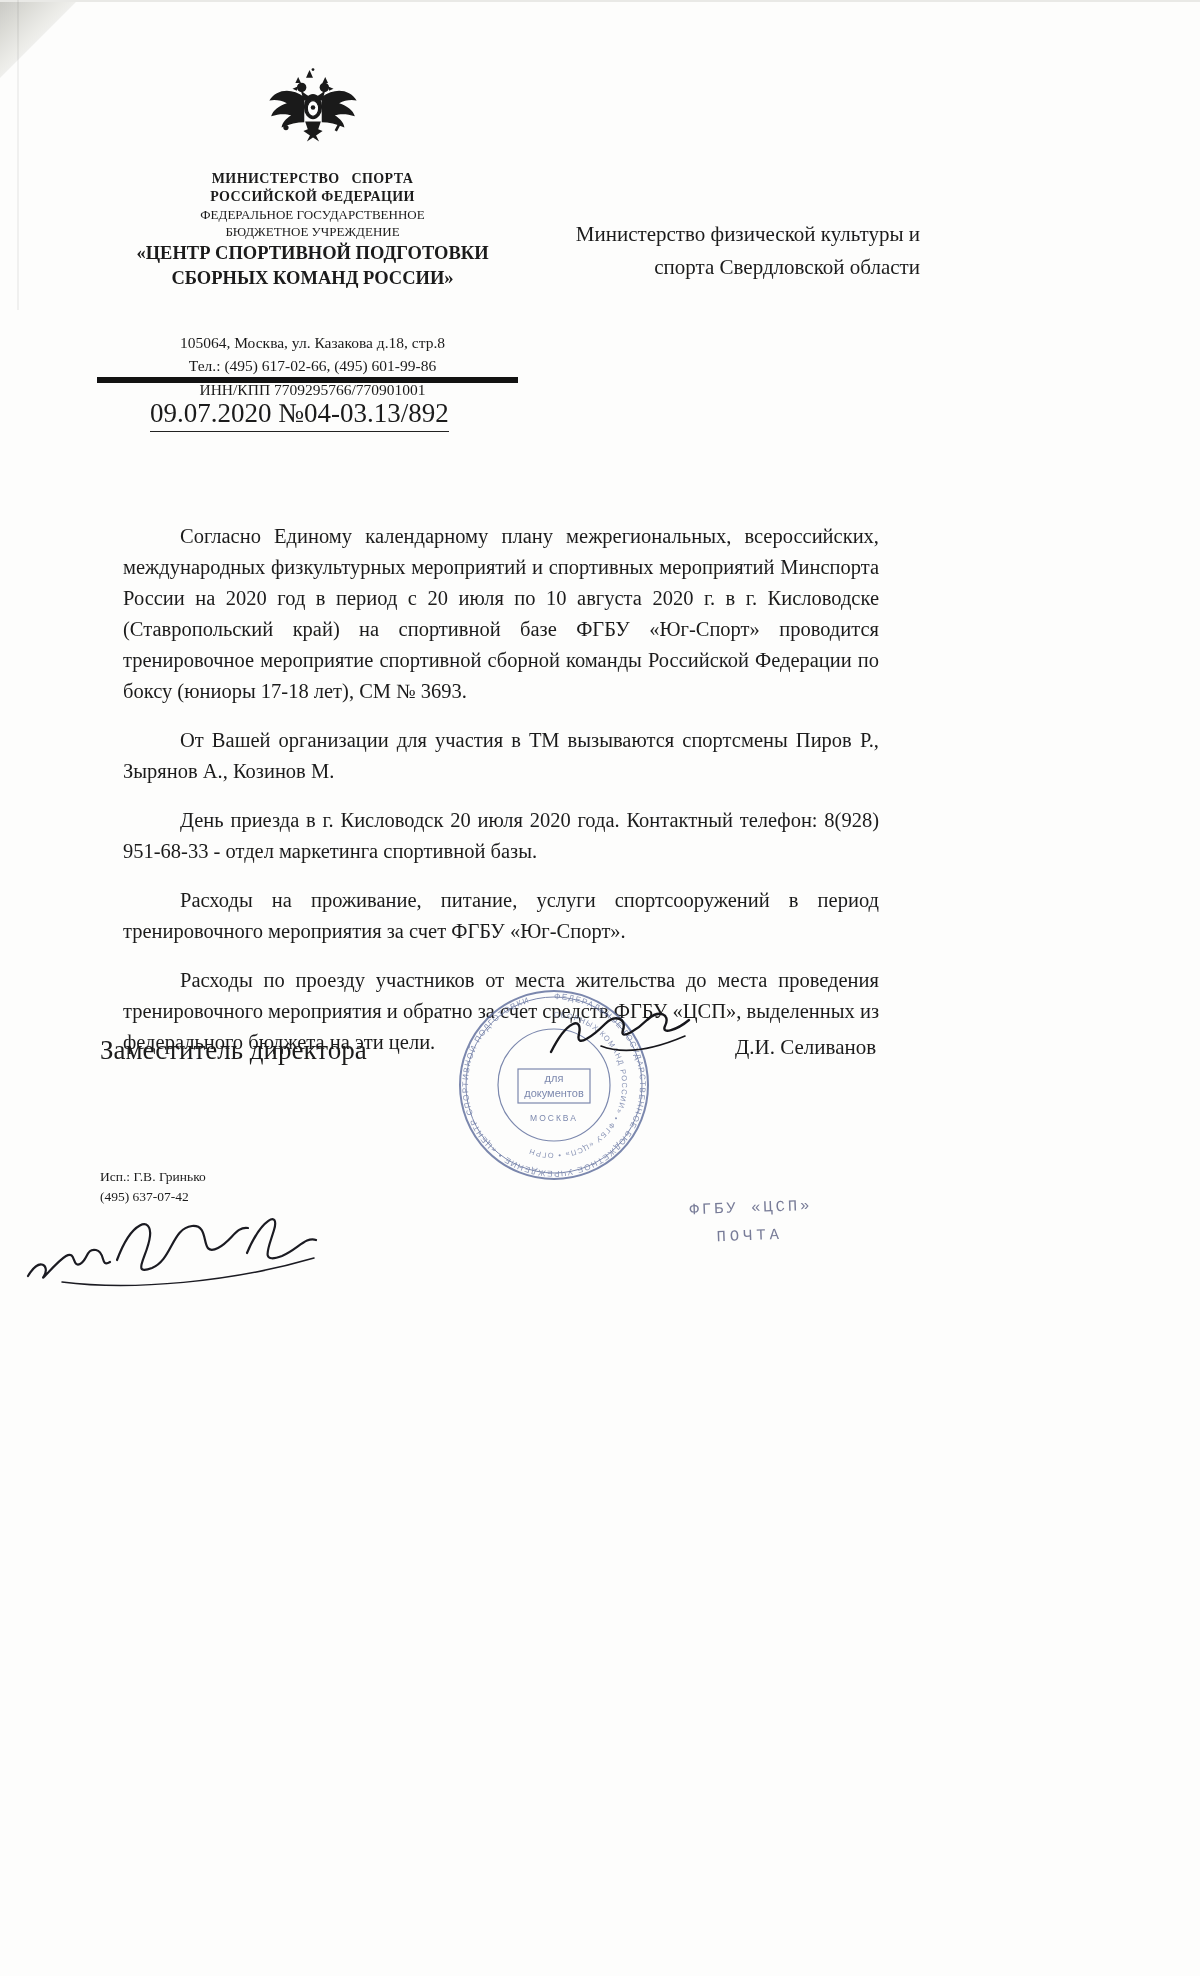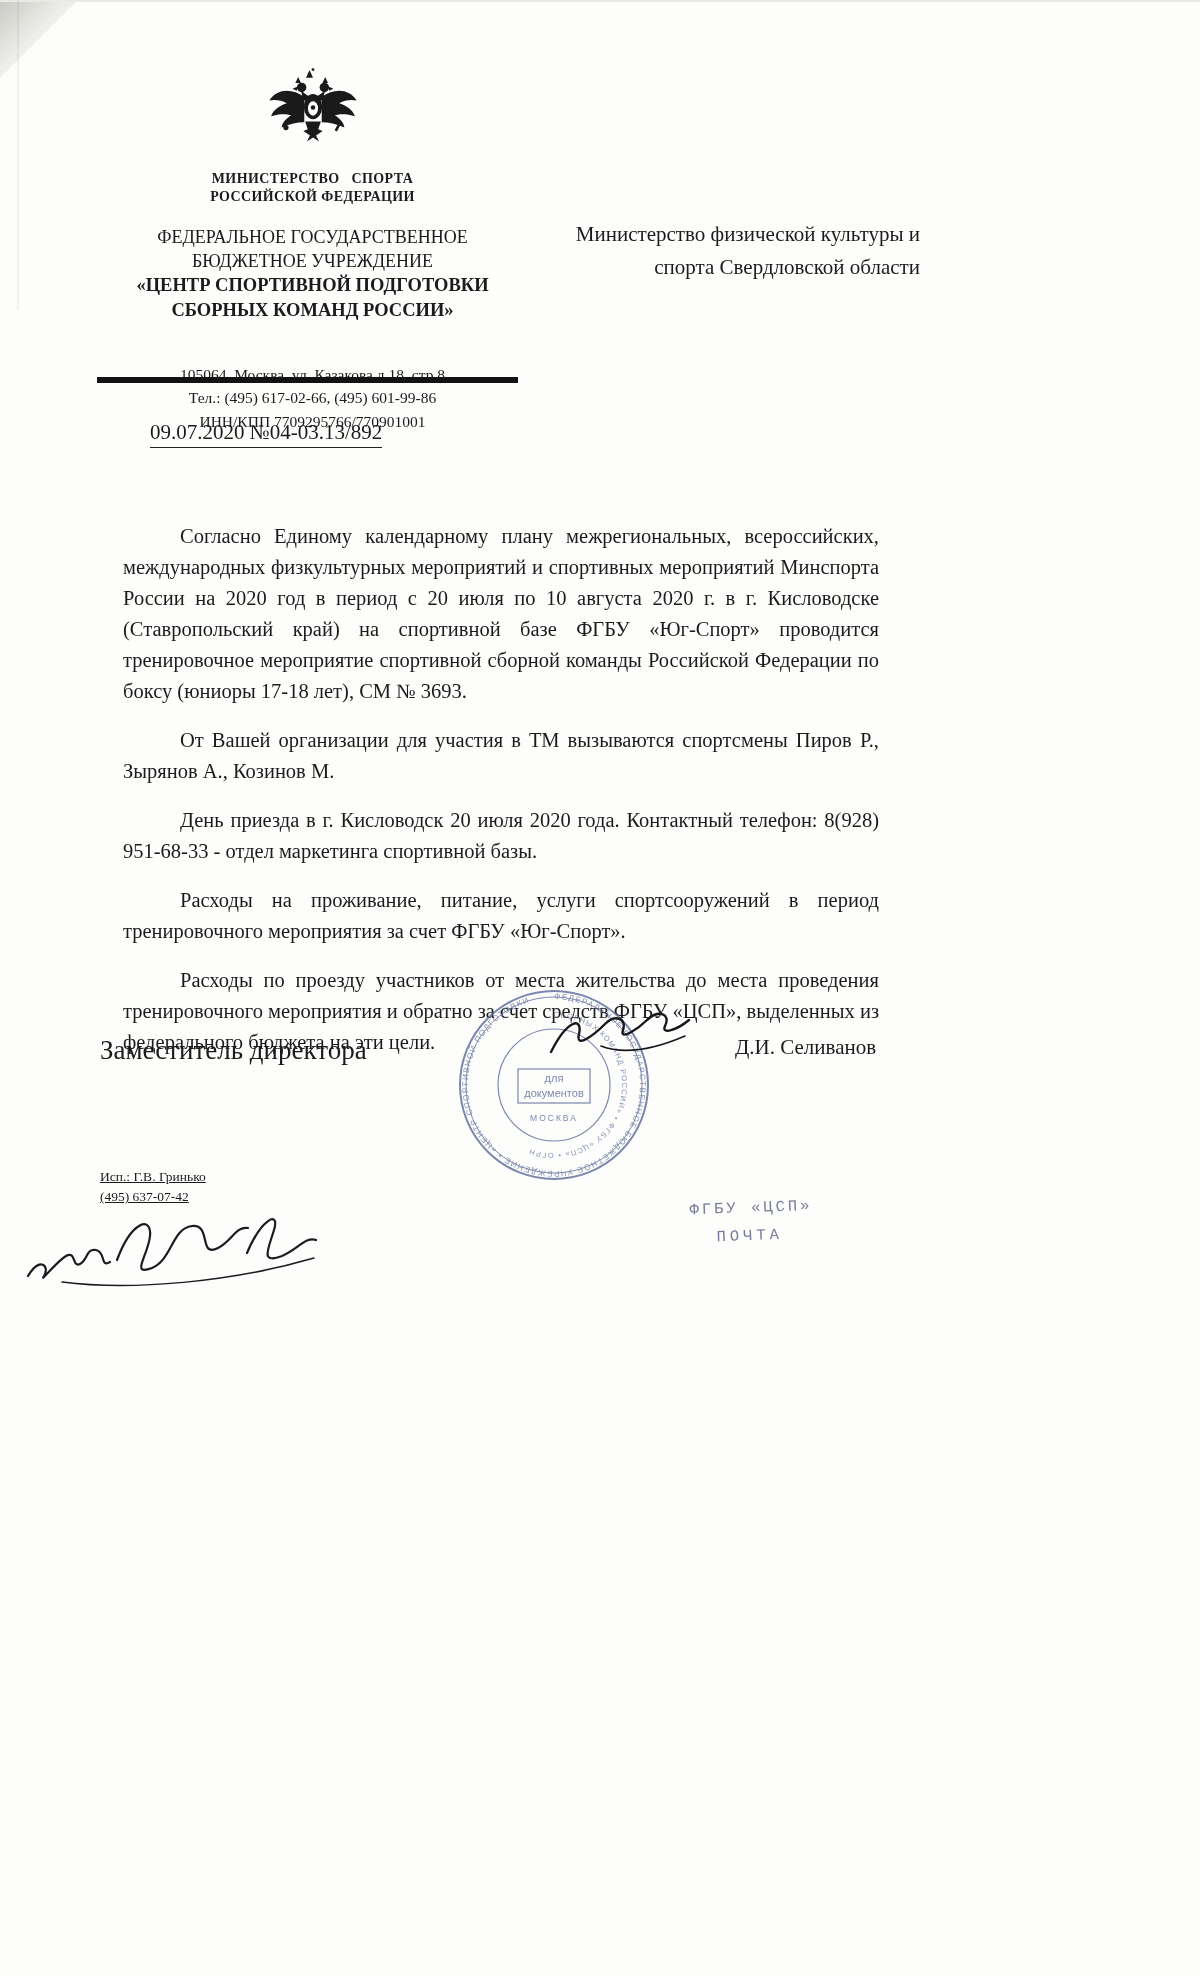--- a/index.html
+++ b/index.html
@@ -31,53 +31,53 @@
   .header-left {
     position: absolute; left: 95px; top: 66px; width: 435px;
     text-align: center;
   }
   .coat-of-arms { display: inline-block; margin-bottom: 10px; }
   .ministry-name {
     font-weight: bold; font-size: 14px; line-height: 1.3;
     letter-spacing: 0.4px;
   }
   .ministry-name .word-spaced { word-spacing: 8px; }
-  .org-type { margin-top: 20px; font-size: 18px; line-height: 1.3; }
+  .org-type { margin-top: 1px; font-size: 13px; line-height: 1.3; }
   .org-name { margin-top: 0; font-weight: bold; font-size: 18.5px; line-height: 1.35; }
   .address-block { margin-top: 40px; font-size: 15.5px; line-height: 1.5; }
   .divider-line {
     position: absolute; left: 97px; top: 377px; width: 421px; height: 6px;
     background: #121212;
   }
   
   .recipient {
     position: absolute; left: 530px; top: 218px; width: 390px;
     font-size: 21px; line-height: 1.55; text-align: right;
   }
   
   .ref-line {
-    position: absolute; left: 150px; top: 420px; font-size: 21px;
+    position: absolute; left: 150px; top: 398px; font-size: 27px;
   }
   .ref-line .underlined {
     border-bottom: 1.6px solid #222; padding-bottom: 3px;
   }
   
   .letter-body {
     position: absolute; left: 105px; top: 503px; width: 792px;
     font-size: 20.5px; line-height: 31px; text-align: justify;
   }
   .letter-body p { margin: 18px; text-indent: 57px; }
   
   .sign-position { position: absolute; left: 100px; top: 1035px; font-size: 27px; }
   .sign-name    { position: absolute; left: 735px; top: 1035px; font-size: 21px; }
   
   .round-stamp { position: absolute; left: 452px; top: 983px; width: 204px; height: 204px; opacity: 0.82; }
   .stamp-sign-overlay { position: absolute; left: 543px; top: 990px; width: 155px; height: 92px; }
   
-  .executor { position: absolute; left: 100px; top: 1167px; font-size: 13.5px; line-height: 1.5; text-decoration: underline; }
+  .executor { position: absolute; left: 100px; top: 1167px; font-size: 13.5px; line-height: 1.5; }
   
   .bottom-signature { position: absolute; left: 22px; top: 1198px; width: 300px; height: 95px; }
   
   .mail-stamp {
     position: absolute; left: 690px; top: 1198px; width: 180px;
     font-family: "Liberation Mono", monospace;
     color: rgba(96, 101, 134, 0.85);
     transform: rotate(-2deg);
     font-size: 15.5px; letter-spacing: 3px;
   }

